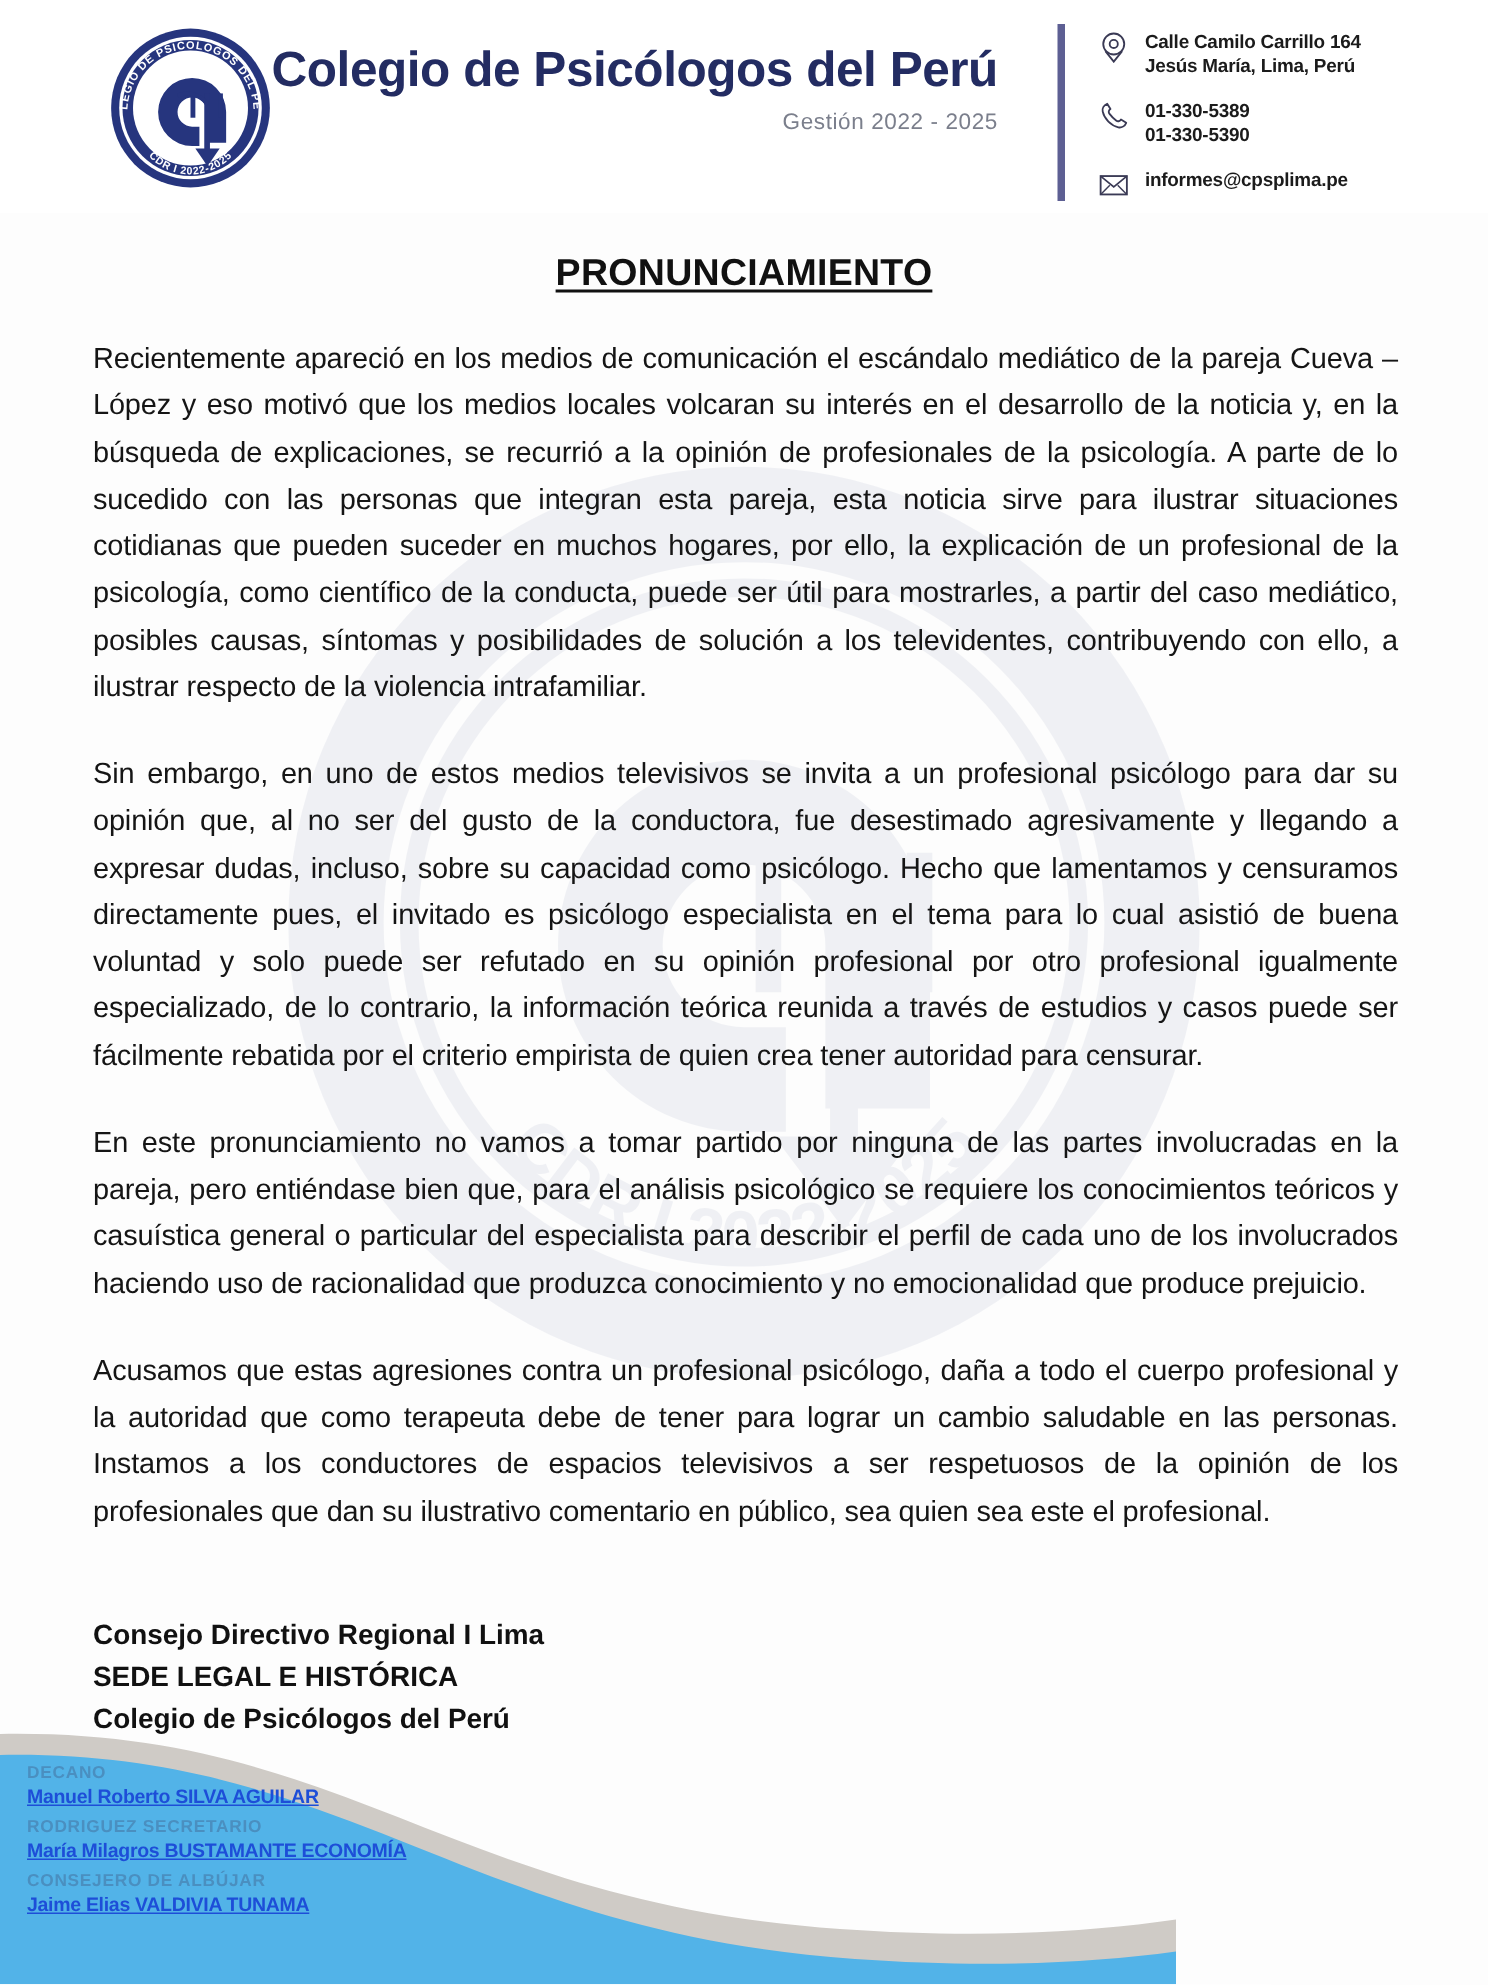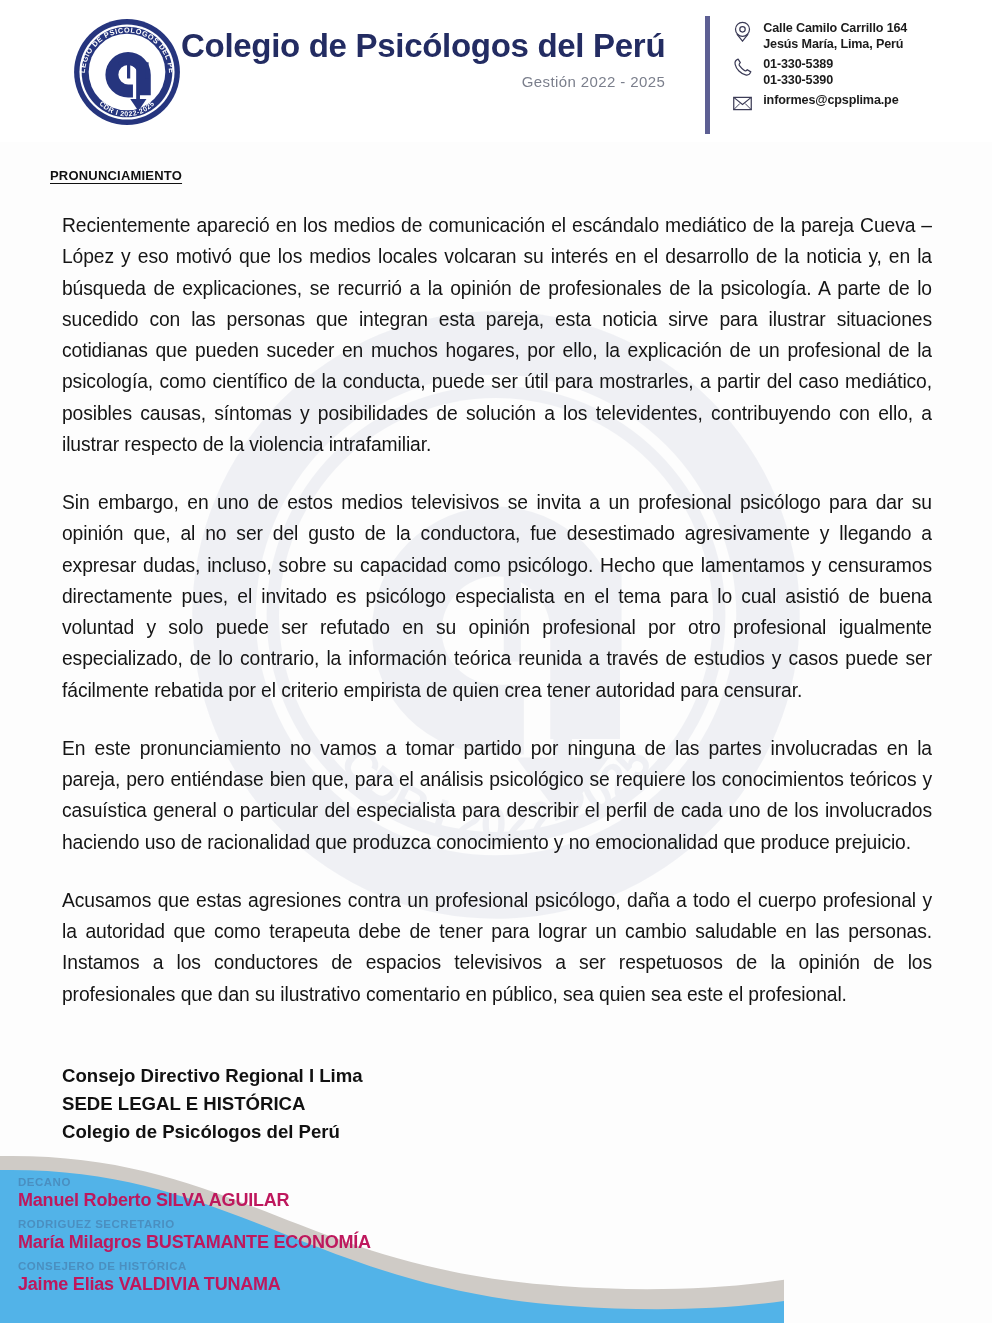--- a/index.html
+++ b/index.html
@@ -96,21 +96,21 @@
     flex: 0 0 5px;
     margin-top: 4px;
     margin-right: 22px;
   }
 
   .contact {
     flex: 0 0 250px;
     padding-top: 8px;
     display: flex;
     flex-direction: column;
-    gap: 4px;
+    gap: 14px;
   }
 
   .contact-row {
     display: flex;
     align-items: flex-start;
     gap: 10px;
   }
 
   .contact-ico {
     flex: 0 0 21px;
@@ -128,21 +128,22 @@
   }
 
   
   .doc-body {
     position: relative;
     z-index: 2;
     padding: 0 50px;
   }
 
   .doc-title {
-    font-size: 13px;
+    text-align: center;
+    font-size: 25px;
     font-weight: bold;
     color: #111111;
     text-decoration: underline;
     text-underline-offset: 3px;
     margin-top: 26px;
     letter-spacing: 0.2px;
   }
 
   .para {
     font-size: 19.3px;
@@ -195,26 +196,27 @@
 
   .officer-role {
     font-size: 11.5px;
     font-weight: bold;
     color: #4a8fc0;
     letter-spacing: 0.5px;
     line-height: 1.1;
   }
 
   .officer-name {
-    font-size: 18px;
-    font-weight: bold;
-    color: #be185d;
+    font-size: 13px;
+    font-weight: bold;
+    color: #1d4ed8;
     letter-spacing: -0.2px;
     line-height: 1.2;
     margin-top: 1px;
+    text-decoration: underline;
   }
 </style>
 </head>
 <body>
 
 <div class="page">
 
   <svg class="watermark" viewBox="0 0 400 400">
     <circle cx="200" cy="200" r="196" fill="#1c2f6e"></circle>
     <circle cx="200" cy="200" r="155" fill="#ffffff"></circle>
@@ -334,19 +336,19 @@
     <div class="footer-names">
       <div class="officer">
         <div class="officer-role">DECANO</div>
         <div class="officer-name">Manuel Roberto SILVA AGUILAR</div>
       </div>
       <div class="officer">
         <div class="officer-role">RODRIGUEZ SECRETARIO</div>
         <div class="officer-name">María Milagros BUSTAMANTE ECONOMÍA</div>
       </div>
       <div class="officer">
-        <div class="officer-role">CONSEJERO DE HISTÓRICA</div>
+        <div class="officer-role">CONSEJERO DE ALBÚJAR</div>
         <div class="officer-name">Jaime Elias VALDIVIA TUNAMA</div>
       </div>
     </div>
   </div>
 
 </div>
 
 </body></html>

